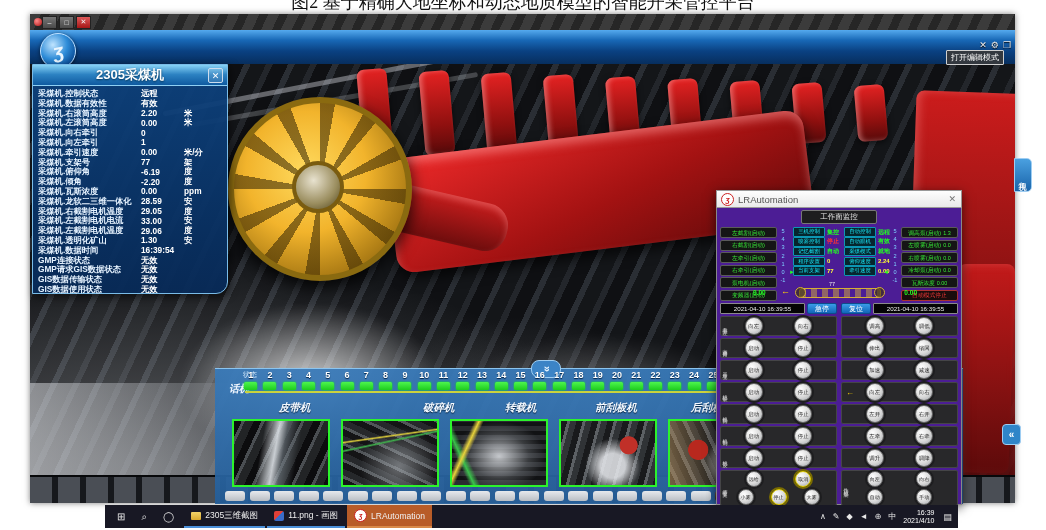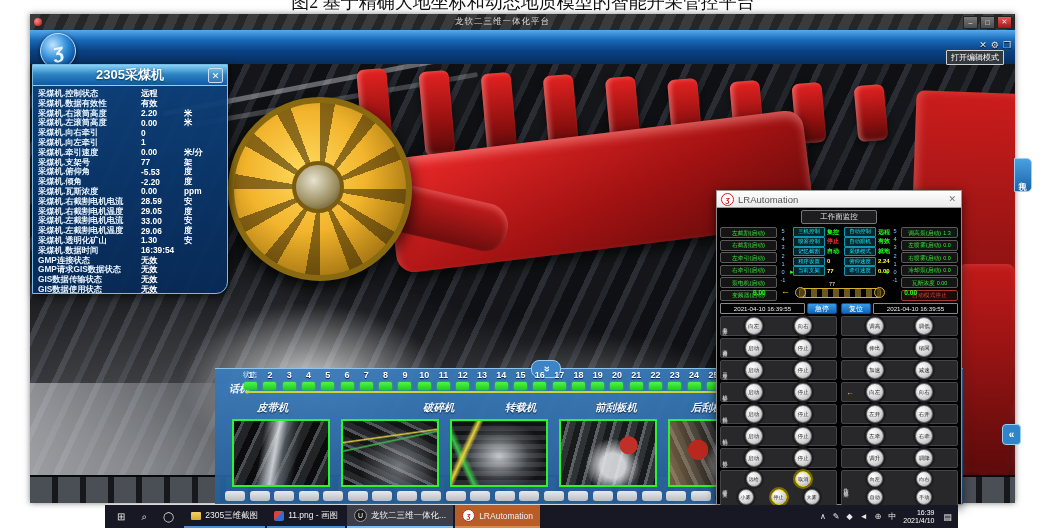--- a/index.html
+++ b/index.html
@@ -139,21 +139,21 @@
   
   .lrwin{position:absolute;left:716px;top:190px;width:246px;height:315px;z-index:8;
     box-shadow:0 3px 10px rgba(0,0,0,.6);}
   .lr-titlebar{position:absolute;left:0;top:0;right:0;height:18px;border:1px solid #999;
     background:linear-gradient(#fefefe,#e9e9e9);display:flex;align-items:center;box-sizing:border-box;}
   .lr-logo{width:11px;height:11px;border-radius:50%;border:1.5px solid #c22;background:#fff;
     margin:0 4px 0 4px;display:flex;align-items:center;justify-content:center;color:#c22;
     font-size:8px;font-weight:bold;font-style:italic;}
   .lr-title{flex:1;font-size:9.5px;color:#555;}
   .lr-close{margin-right:5px;color:#777;font-size:9px;cursor:pointer;}
-  .lr-body{position:absolute;left:0;top:18px;right:0;bottom:0;background:#000000;
+  .lr-body{position:absolute;left:0;top:18px;right:0;bottom:0;background:#4c1d95;
     border:1px solid #888;border-top:none;box-sizing:border-box;}
   .lr-tab{width:74px;margin:2px auto 1px auto;text-align:center;font-size:7.5px;color:#e8e8e8;
     background:#1d1d1f;border:1px solid #777;border-radius:2px;padding:1px 0;}
   .lr-top{position:relative;height:76px;}
   .lr-left-btns{position:absolute;left:3px;top:2px;}
   .lr-gbtn{width:55px;height:9px;margin-bottom:1.5px;background:#151515;border:1px solid #5a5a5a;
     border-radius:2px;color:#35e835;font-size:5.8px;line-height:8px;text-align:center;cursor:pointer;
     white-space:nowrap;overflow:hidden;display:flex;align-items:center;justify-content:center;gap:2px;}
   .lr-gbtn .val{color:#35e835;font-size:5.4px;}
   .lr-rbtn{width:55px;height:9px;background:#1a0c0c;border:1px solid #a33;border-radius:2px;
@@ -234,21 +234,20 @@
 </style>
 </head>
 <body>
 
 <div class="canvas">
   <div class="caption">图2 基于精确大地坐标和动态地质模型的智能开采管控平台</div>
 
   <div class="win">
     <div class="titlebar">
       <span class="tb-logo"></span>
-      <span class="tb-title">龙软二三维一体化平台</span>
       <span class="tb-controls" id="tb-controls">
           <span class="wc">–</span>
           <span class="wc">□</span>
           <span class="wc close">✕</span>
         </span>
     </div>
 
     <div class="navbar">
       <div class="logo-circle">
           <span>ʒ</span>
@@ -331,35 +330,35 @@
           <span class="pv">0.00</span>
           <span class="pu">米/分</span>
         </div>
         <div class="prow">
           <span class="pl">采煤机.支架号</span>
           <span class="pv">77</span>
           <span class="pu">架</span>
         </div>
         <div class="prow">
           <span class="pl">采煤机.俯仰角</span>
-          <span class="pv">-5.53</span>
+          <span class="pv">-6.19</span>
           <span class="pu">度</span>
         </div>
         <div class="prow">
           <span class="pl">采煤机.倾角</span>
           <span class="pv">-2.20</span>
           <span class="pu">度</span>
         </div>
         <div class="prow">
           <span class="pl">采煤机.瓦斯浓度</span>
           <span class="pv">0.00</span>
           <span class="pu">ppm</span>
         </div>
         <div class="prow">
-          <span class="pl">采煤机.右截割电机电流</span>
+          <span class="pl">采煤机.龙软二三维一体化</span>
           <span class="pv">28.59</span>
           <span class="pu">安</span>
         </div>
         <div class="prow">
           <span class="pl">采煤机.右截割电机温度</span>
           <span class="pv">29.05</span>
           <span class="pu">度</span>
         </div>
         <div class="prow">
           <span class="pl">采煤机.左截割电机电流</span>
@@ -507,21 +506,21 @@
         <div class="cam-cell">
           <span class="num">24</span>
           <div class="sq"></div>
         </div>
         <div class="cam-cell">
           <span class="num">25</span>
           <div class="sq"></div>
         </div>
       </div>
     <div class="cam-machines" id="cam-machines">
-        <span style="left: 42px;">皮带机</span>
+        <span style="left: 64px;">皮带机</span>
         <span style="left: 208px;">破碎机</span>
         <span style="left: 290px;">转载机</span>
         <span style="left: 380px;">前刮板机</span>
         <span style="left: 476px;">后刮板机</span>
       </div>
     <div class="thumbs" id="thumbs">
         <div class="thumb t1"></div>
         <div class="thumb t2"></div>
         <div class="thumb t3"></div>
         <div class="thumb t4"></div>
@@ -772,24 +771,20 @@
       </span>
     <div class="task-items" id="task-items">
         <div class="titem">
           <span class="ic-folder"></span>
           <span>2305三维截图</span>
         </div>
         <div class="titem">
           <span class="ic-paint"></span>
           <span>11.png - 画图</span>
         </div>
-        <div class="titem active">
-          <span class="ic-unreal">U</span>
-          <span>龙软二三维一体化...</span>
-        </div>
         <div class="titem orange">
           <span class="ic-lr">ʒ</span>
           <span>LRAutomation</span>
         </div>
       </div>
     <div class="tray">
       <span id="tray-icons" style="display:flex;gap:7px;align-items:center;">
           <span class="tray-ic">∧</span>
           <span class="tray-ic">✎</span>
           <span class="tray-ic">◆</span>

